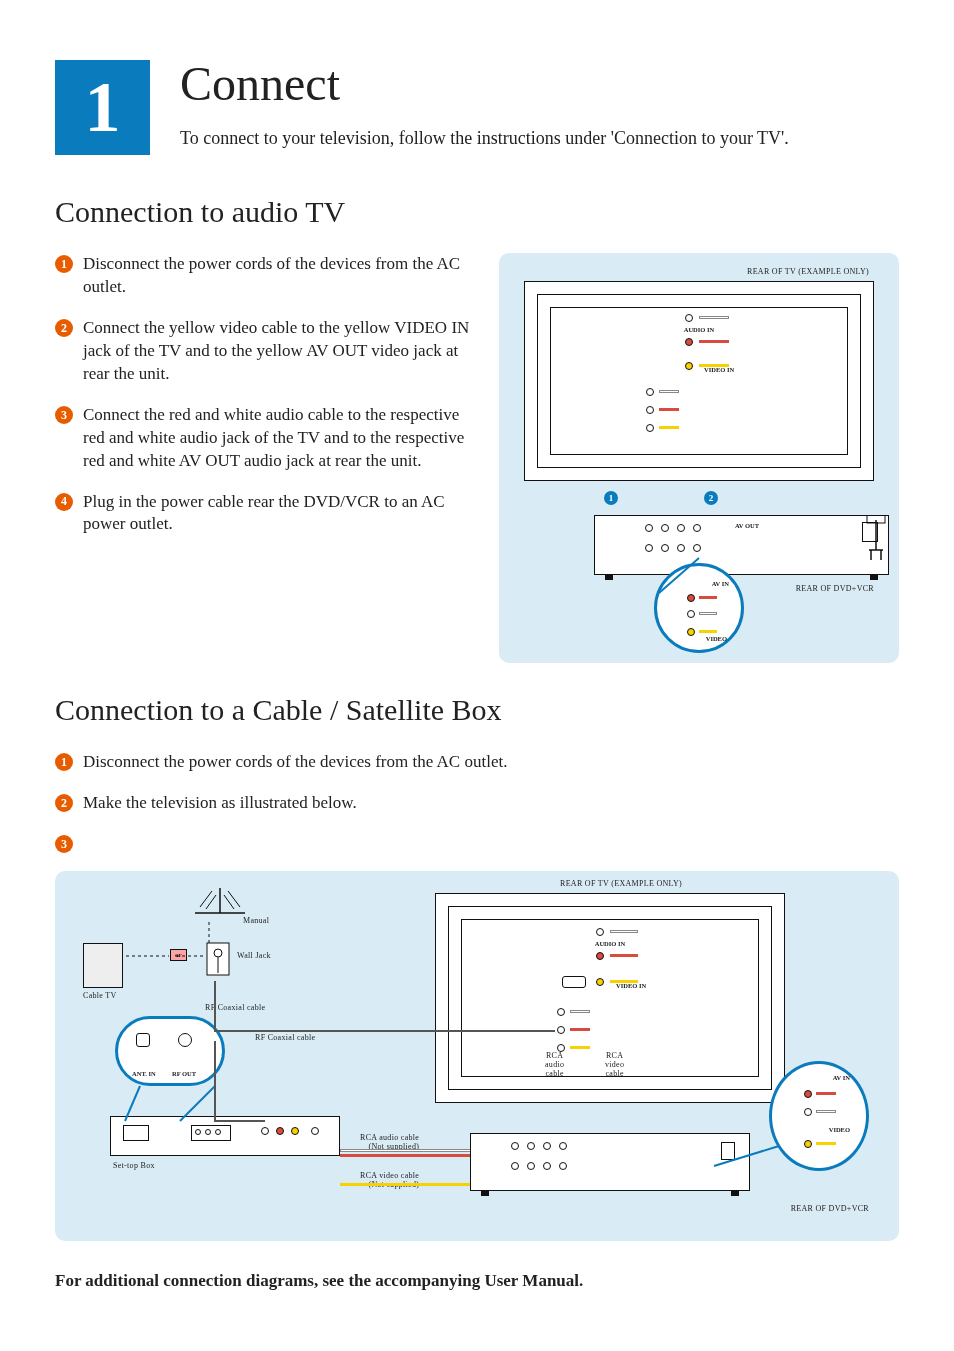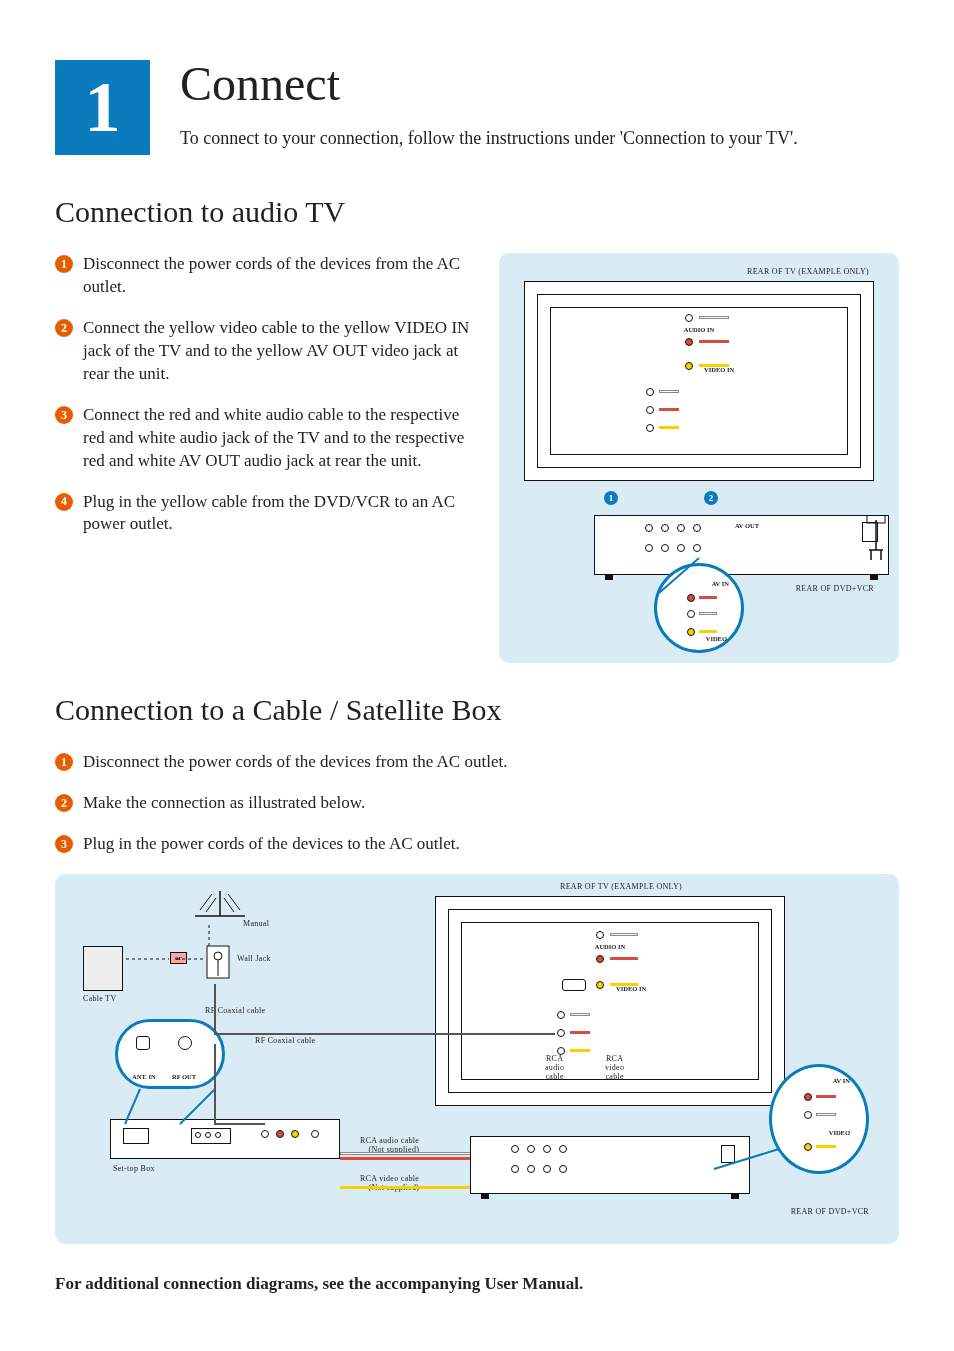--- a/index.html
+++ b/index.html
@@ -51,21 +51,21 @@
 </style>
 </head>
 <body>
 
 <div class="header-row">
   <div class="big-box">
     <span class="big-box-num">1</span>
   </div>
   <div class="title-col">
     <h1 class="main-title">Connect</h1>
-    <p class="intro">To connect to your connection, follow the instructions under 'Connection to your TV'.</p>
+    <p class="intro">To connect to your television, follow the instructions under 'Connection to your TV'.</p>
   </div>
 </div>
 
 <div class="section">
   <h2 class="section-title">Connection to audio TV</h2>
   <div class="content-row">
     <div class="steps">
       <div class="step">
         <span class="bullet">1</span>
         <span>Disconnect the power cords of the devices from the AC outlet.</span>
@@ -73,21 +73,21 @@
       <div class="step">
         <span class="bullet">2</span>
         <span>Connect the yellow video cable to the yellow VIDEO IN jack of the TV and to the yellow AV OUT video jack at rear the unit.</span>
       </div>
       <div class="step">
         <span class="bullet">3</span>
         <span>Connect the red and white audio cable to the respective red and white audio jack of the TV and to the respective red and white AV OUT audio jack at rear the unit.</span>
       </div>
       <div class="step">
         <span class="bullet">4</span>
-        <span>Plug in the yellow cable from the DVD/VCR to an AC power outlet.</span>
+        <span>Plug in the power cable rear the DVD/VCR to an AC power outlet.</span>
       </div>
     </div>
 
     <div class="diagram d1">
       <span class="dlabel" style="top:14px; right:30px;">REAR OF TV (EXAMPLE ONLY)</span>
 
       <div class="tv-box" style="top:28px; left:25px; width:350px; height:200px;">
         <div style="position:absolute; top:12px; left:12px; right:12px; bottom:12px; border:1px solid #111;">
           <div style="position:absolute; top:12px; left:12px; right:12px; bottom:12px; border:1px solid #111;">
 
@@ -159,25 +159,24 @@
 
 <div class="section">
   <h2 class="section-title">Connection to a Cable / Satellite Box</h2>
   <div class="steps">
     <div class="step">
       <span class="bullet">1</span>
       <span>Disconnect the power cords of the devices from the AC outlet.</span>
     </div>
     <div class="step">
       <span class="bullet">2</span>
-      <span>Make the connection as illustrated below.</span>
+      <span>Make the television as illustrated below.</span>
     </div>
     <div class="step">
       <span class="bullet">3</span>
-      <span>Plug in the power cords of the devices to the AC outlet.</span>
     </div>
   </div>
 
   <div class="diagram d2">
     <span class="dlabel" style="top:8px; left:505px;">REAR OF TV (EXAMPLE ONLY)</span>
 
     <svg style="top:12px; left:135px;" width="60" height="35">
       <line x1="5" y1="30" x2="55" y2="30" stroke="#111" stroke-width="1.5"></line>
       <line x1="30" y1="30" x2="30" y2="5" stroke="#111" stroke-width="1.5"></line>
       <line x1="10" y1="24" x2="22" y2="8" stroke="#111"></line>

